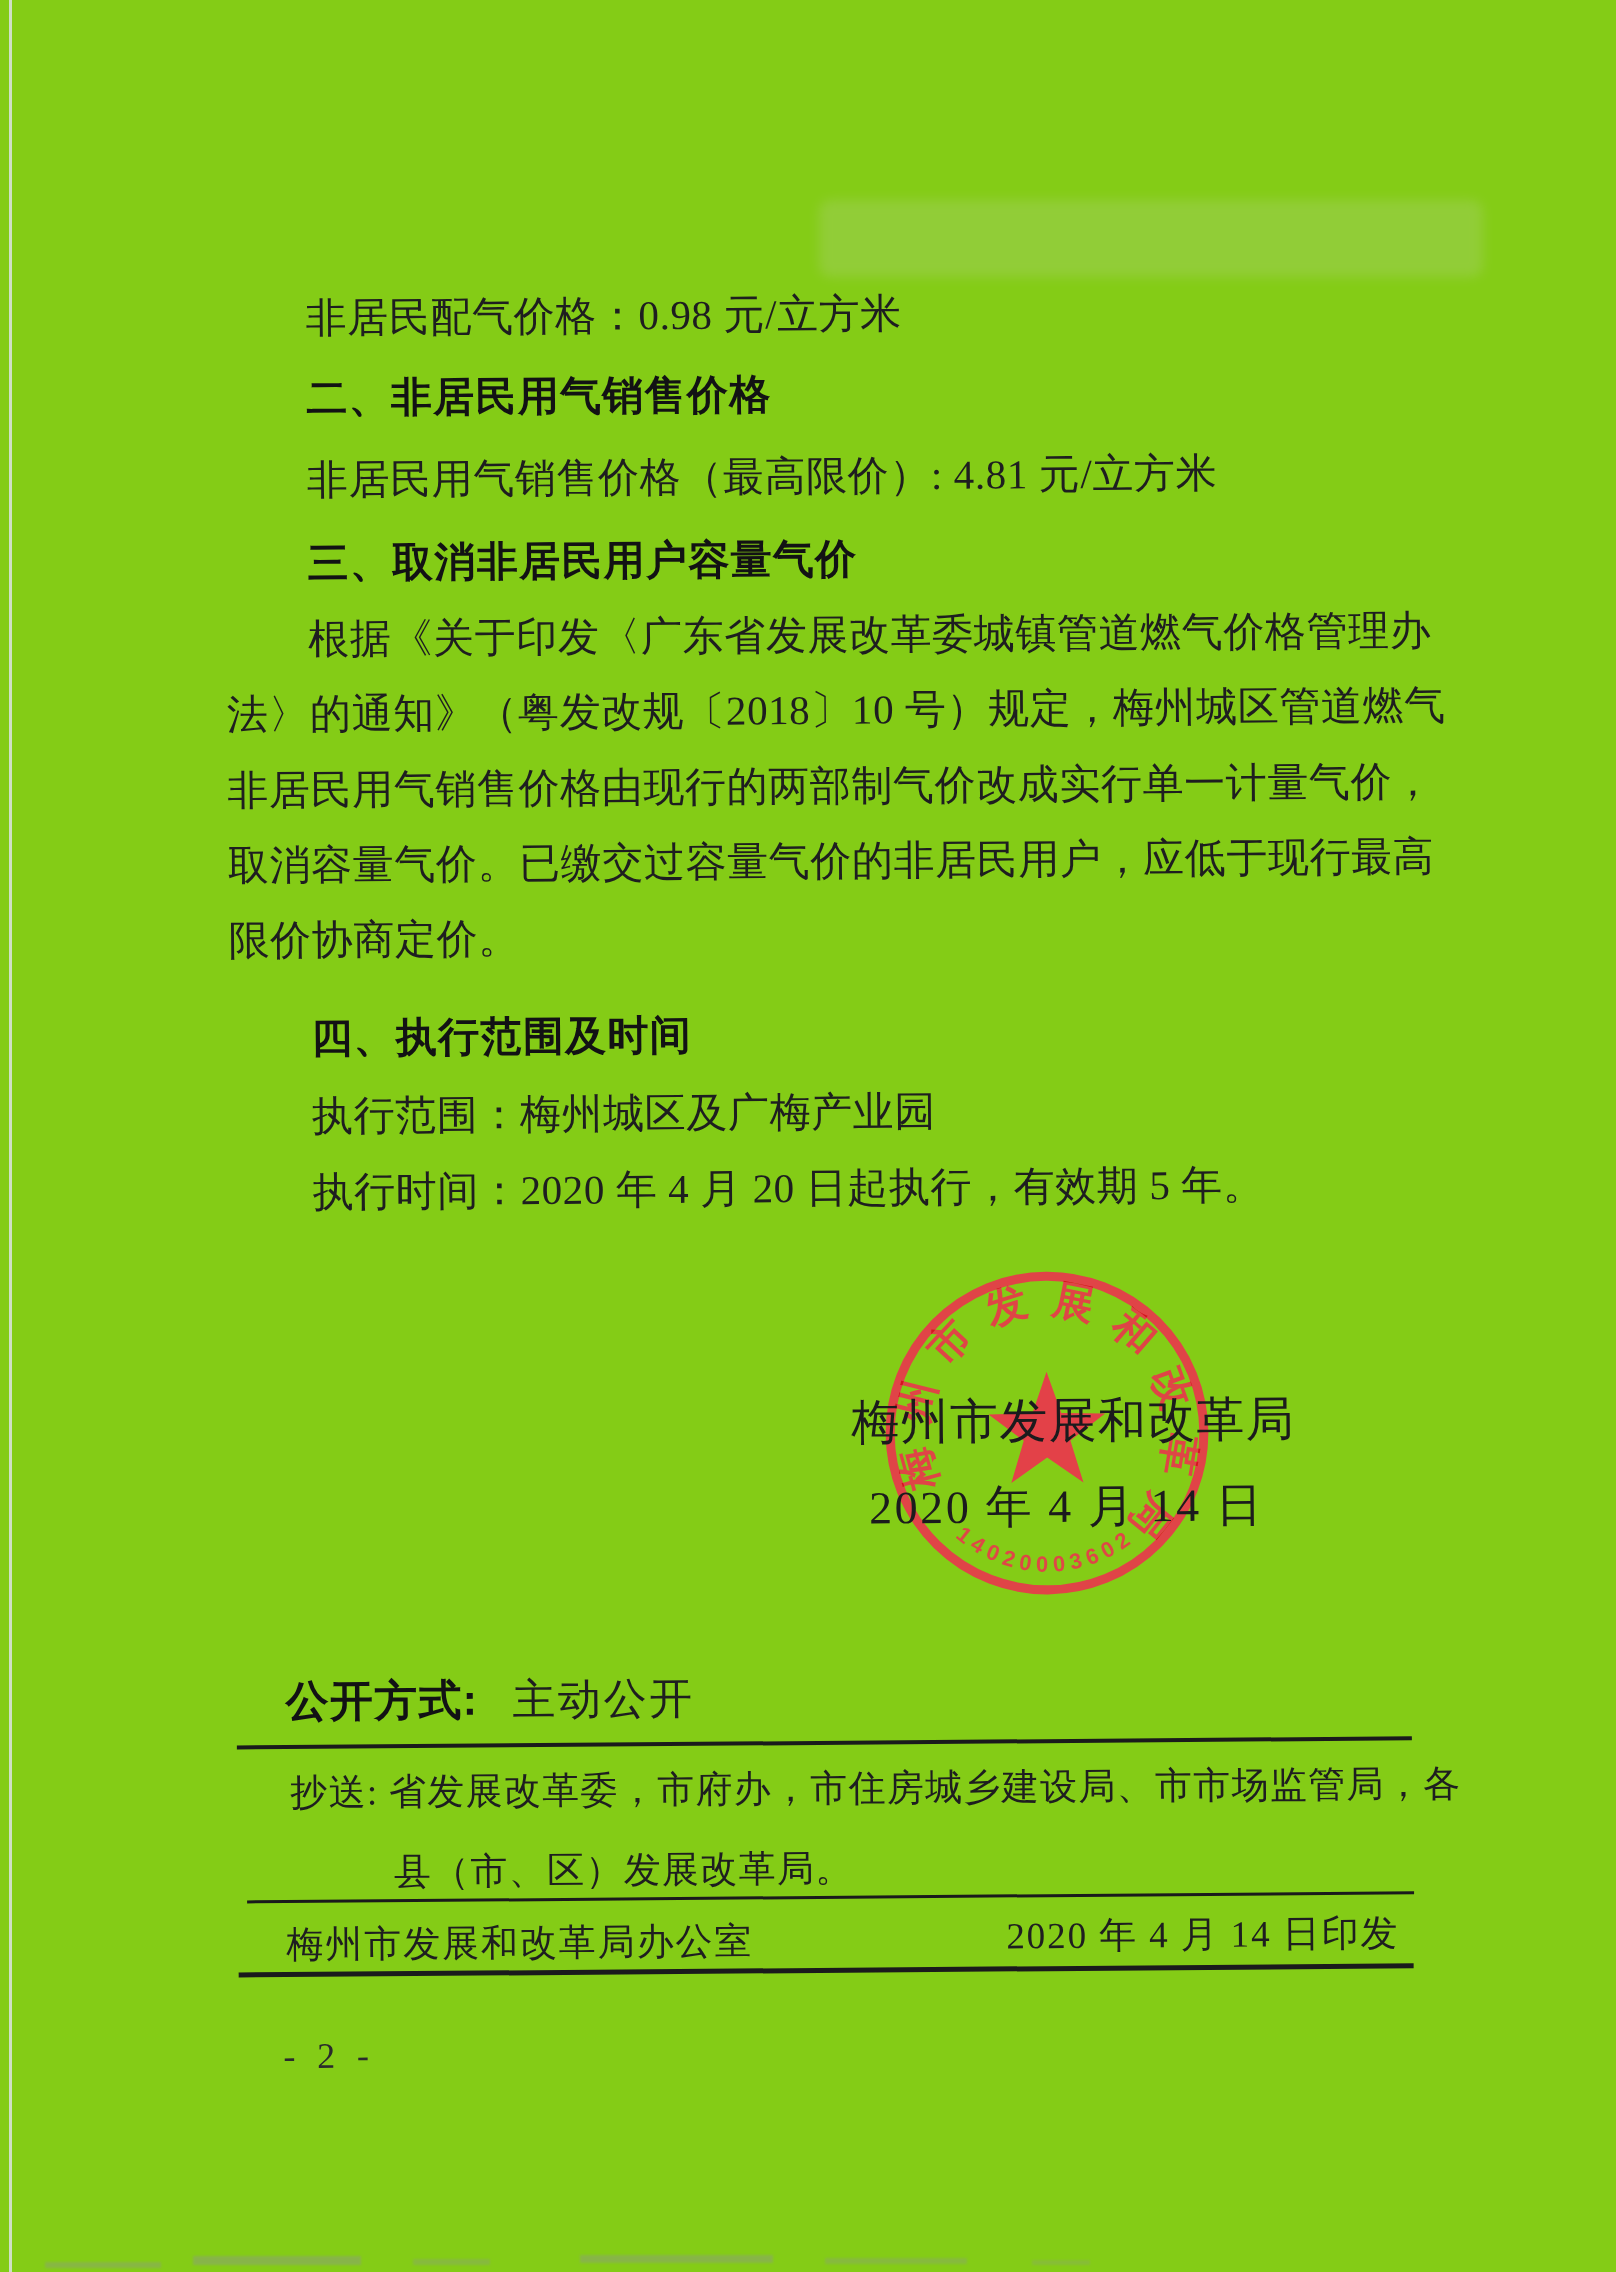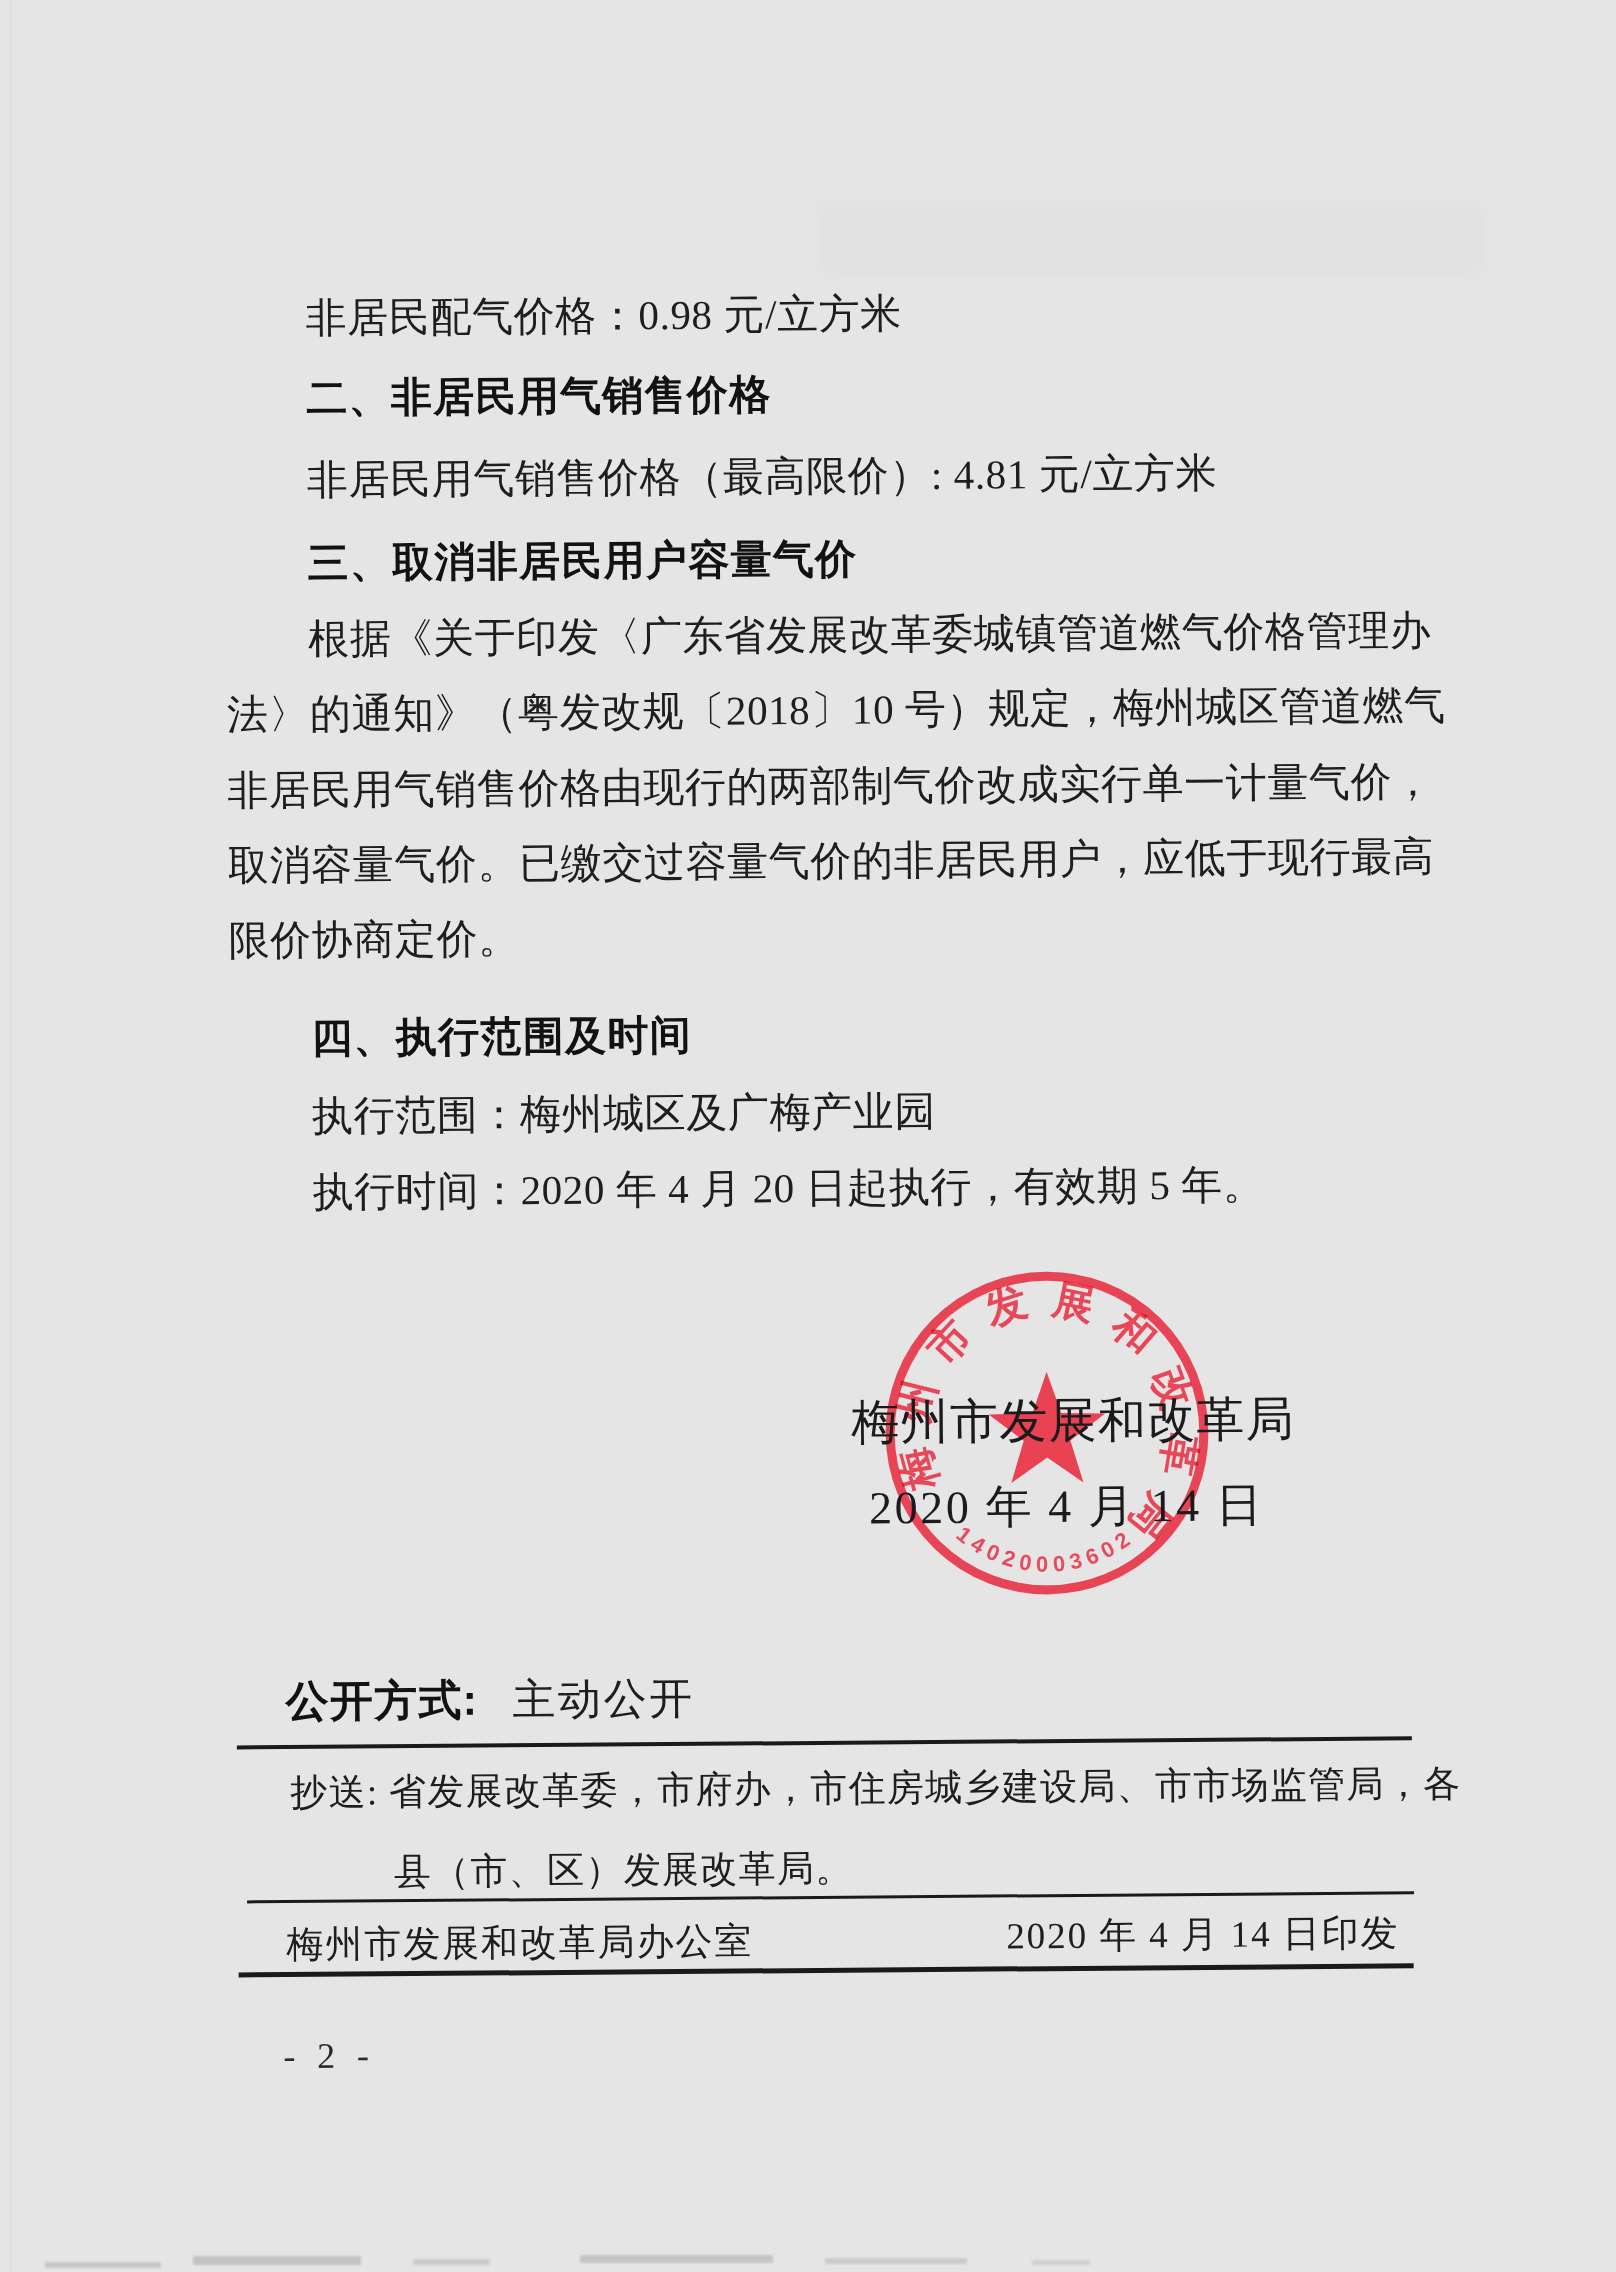--- a/index.html
+++ b/index.html
@@ -1,19 +1,19 @@
 <!DOCTYPE html>
 <html style="font-size:10.3px"><head>
 <meta charset="utf-8">
 <style>
   html,body{margin:0;padding:0;background:#ffffff;}
   .page{
     position:relative;
     width:1616px;height:2273px;
-    background:#e5e5e5;
+    background:#84cc16;
     overflow:hidden;
     font-family:"Liberation Serif","DejaVu Serif",serif;
     color:#1d1d1f;
   }
   .scan{
     position:absolute;inset:0;
     transform:rotate(-0.45deg);
     transform-origin:50% 55%;
   }
   

